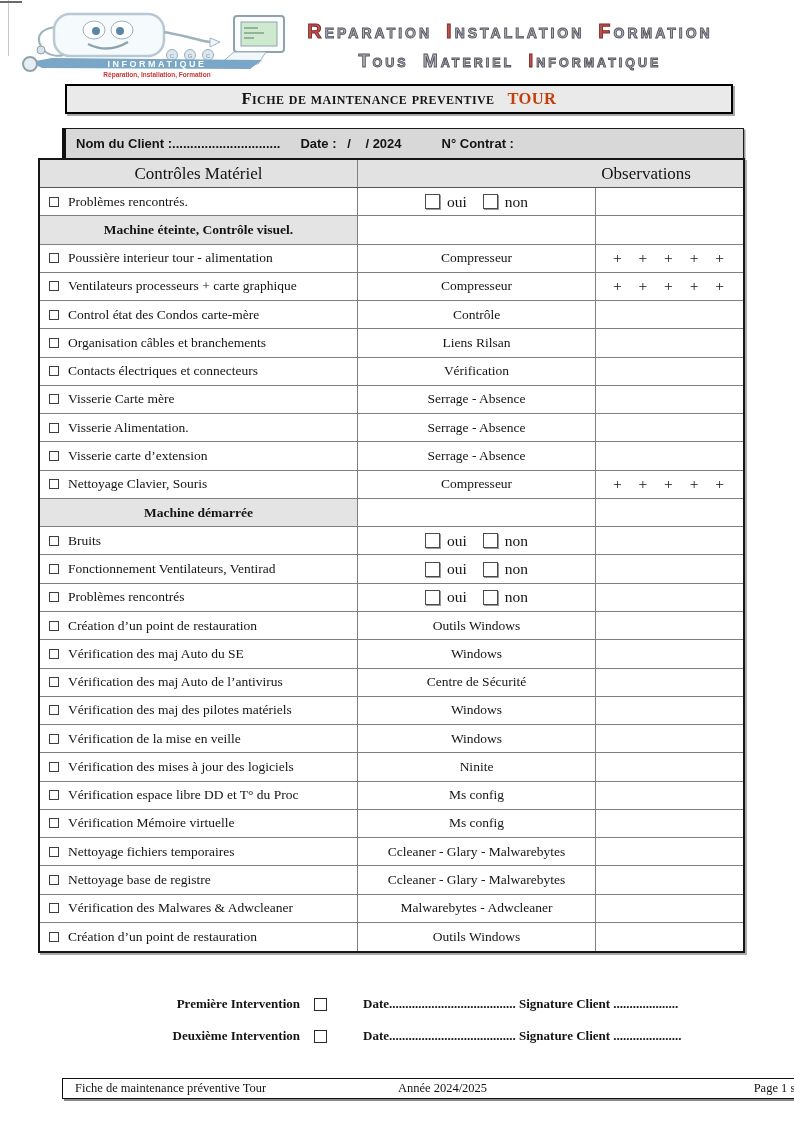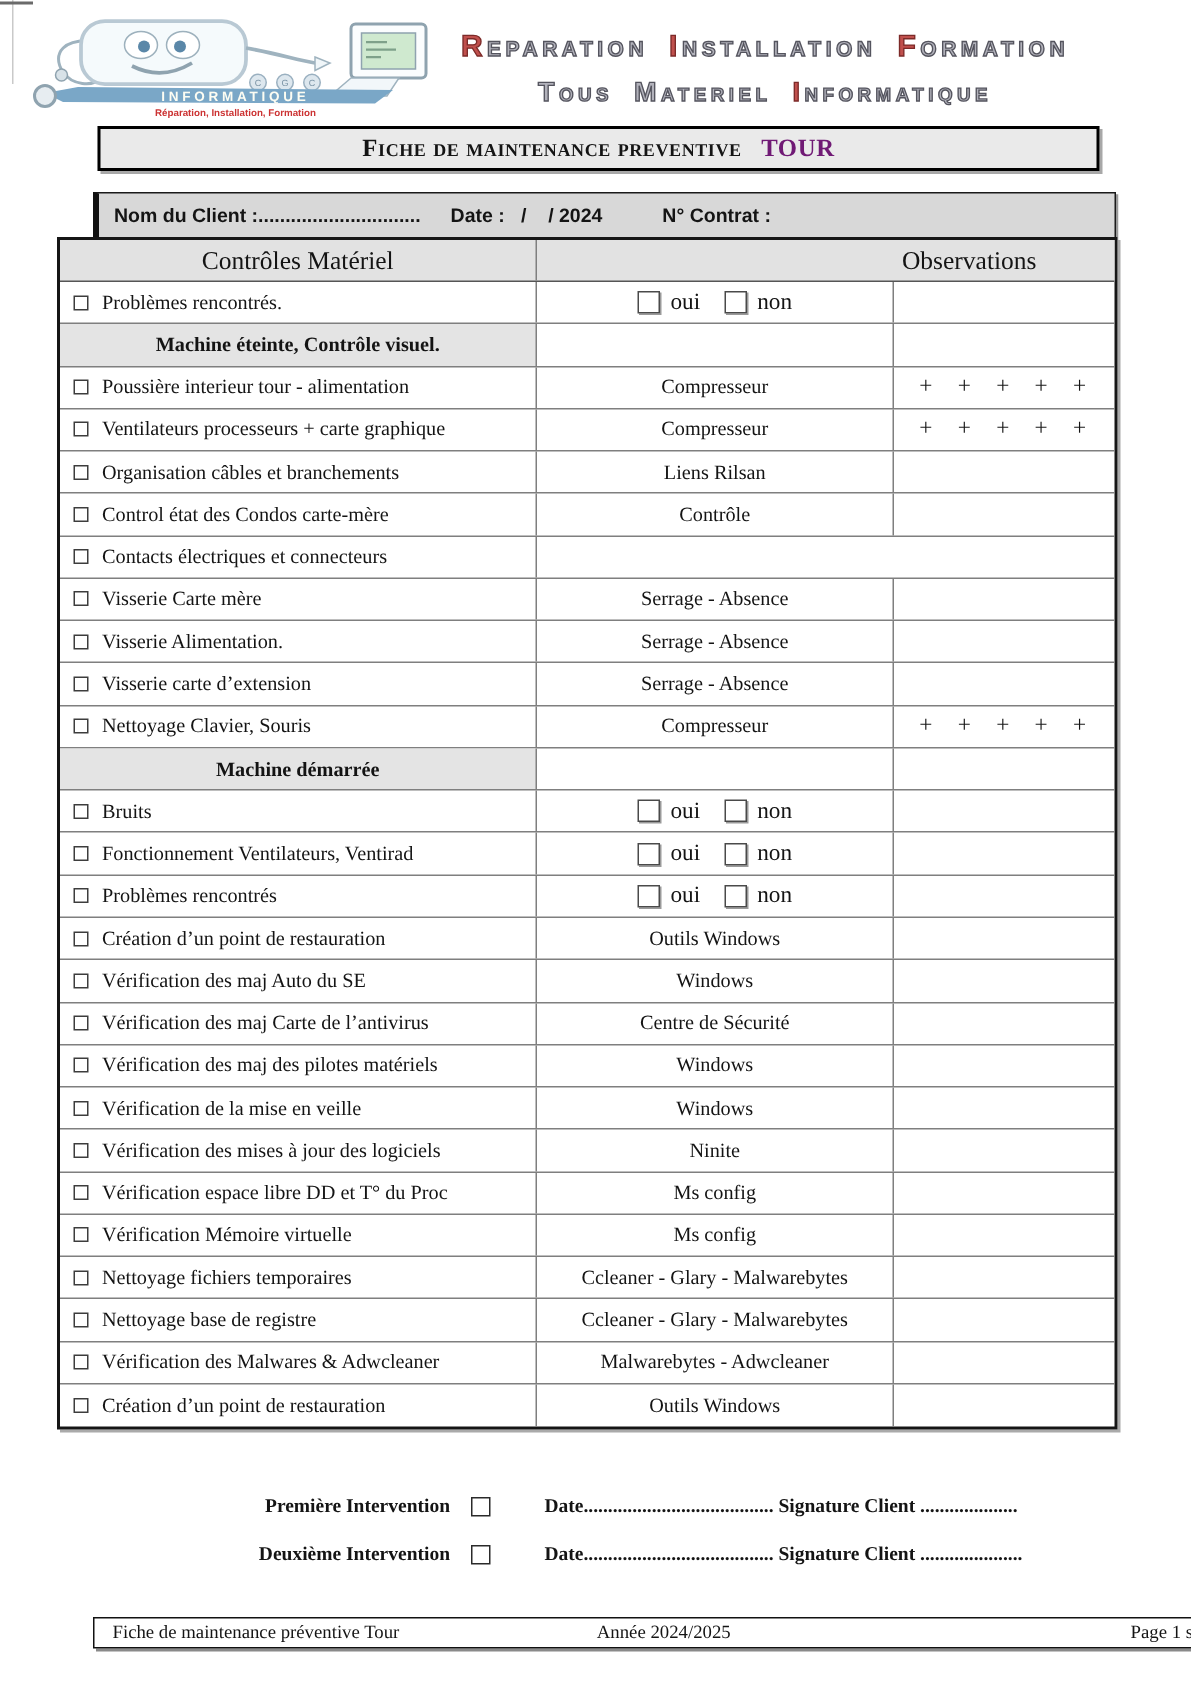--- a/index.html
+++ b/index.html
@@ -24,21 +24,21 @@
   .brand-initial { font-size:20px; }
   .brand-line2 .brand-initial { font-size:18px; }
   .brand-initial.accent { color:#c0504d; -webkit-text-stroke:0.9px #7c2a28; }
 
   
   .title-box { position:absolute; left:65px; top:84px; width:668px; height:30px;
                background:#eaeaea; border:2px solid #000; box-shadow:2px 2px 0 #a8a8a8;
                display:flex; align-items:center; justify-content:center;
                font-weight:bold; font-size:16.5px; letter-spacing:0.4px; }
   .title-main { font-variant:small-caps; }
-  .title-accent { color:#701a75; margin-left:13px; }
+  .title-accent { color:#c2410c; margin-left:13px; }
 
   
   .client-bar { position:absolute; left:62px; top:128px; width:682px; height:31px;
                 background:#d8d8d8; border:1px solid #1a1a1a; border-left:4px solid #111;
                 box-shadow:1.5px 1.5px 0 #999;
                 display:flex; align-items:center; padding-left:10px;
                 font-family:"Liberation Sans", sans-serif; font-weight:bold; font-size:13px; }
   .client-bar span { white-space:pre; }
   .client-date { margin-left:20px; }
   .client-contrat { margin-left:40px; }
@@ -191,41 +191,44 @@
         <div class="cell c2">
           <span>Compresseur</span>
         </div>
         <div class="cell c3">
           <span>+ + + + +</span>
         </div>
       </div>
       <div class="trow ">
         <div class="cell c1">
           <span class="chk-sm"></span>
+          <span>Control état des Condos carte-mère</span>
+        </div>
+        <div class="cell c2">
+          <span>Contrôle</span>
+        </div>
+        <div class="cell c3"></div>
+      </div>
+      <div class="trow ">
+        <div class="cell c1">
+          <span class="chk-sm"></span>
           <span>Organisation câbles et branchements</span>
         </div>
         <div class="cell c2">
           <span>Liens Rilsan</span>
         </div>
         <div class="cell c3"></div>
       </div>
       <div class="trow ">
         <div class="cell c1">
           <span class="chk-sm"></span>
-          <span>Control état des Condos carte-mère</span>
-        </div>
-        <div class="cell c2">
-          <span>Contrôle</span>
-        </div>
-        <div class="cell c3"></div>
-      </div>
-      <div class="trow ">
-        <div class="cell c1">
-          <span class="chk-sm"></span>
           <span>Contacts électriques et connecteurs</span>
+        </div>
+        <div class="cell c2">
+          <span>Vérification</span>
         </div>
         <div class="cell c3"></div>
       </div>
       <div class="trow ">
         <div class="cell c1">
           <span class="chk-sm"></span>
           <span>Visserie Carte mère</span>
         </div>
         <div class="cell c2">
           <span>Serrage - Absence</span>
@@ -332,21 +335,21 @@
           <span>Vérification des maj Auto du SE</span>
         </div>
         <div class="cell c2">
           <span>Windows</span>
         </div>
         <div class="cell c3"></div>
       </div>
       <div class="trow ">
         <div class="cell c1">
           <span class="chk-sm"></span>
-          <span>Vérification des maj Carte de l’antivirus</span>
+          <span>Vérification des maj Auto de l’antivirus</span>
         </div>
         <div class="cell c2">
           <span>Centre de Sécurité</span>
         </div>
         <div class="cell c3"></div>
       </div>
       <div class="trow ">
         <div class="cell c1">
           <span class="chk-sm"></span>
           <span>Vérification des maj des pilotes matériels</span>

